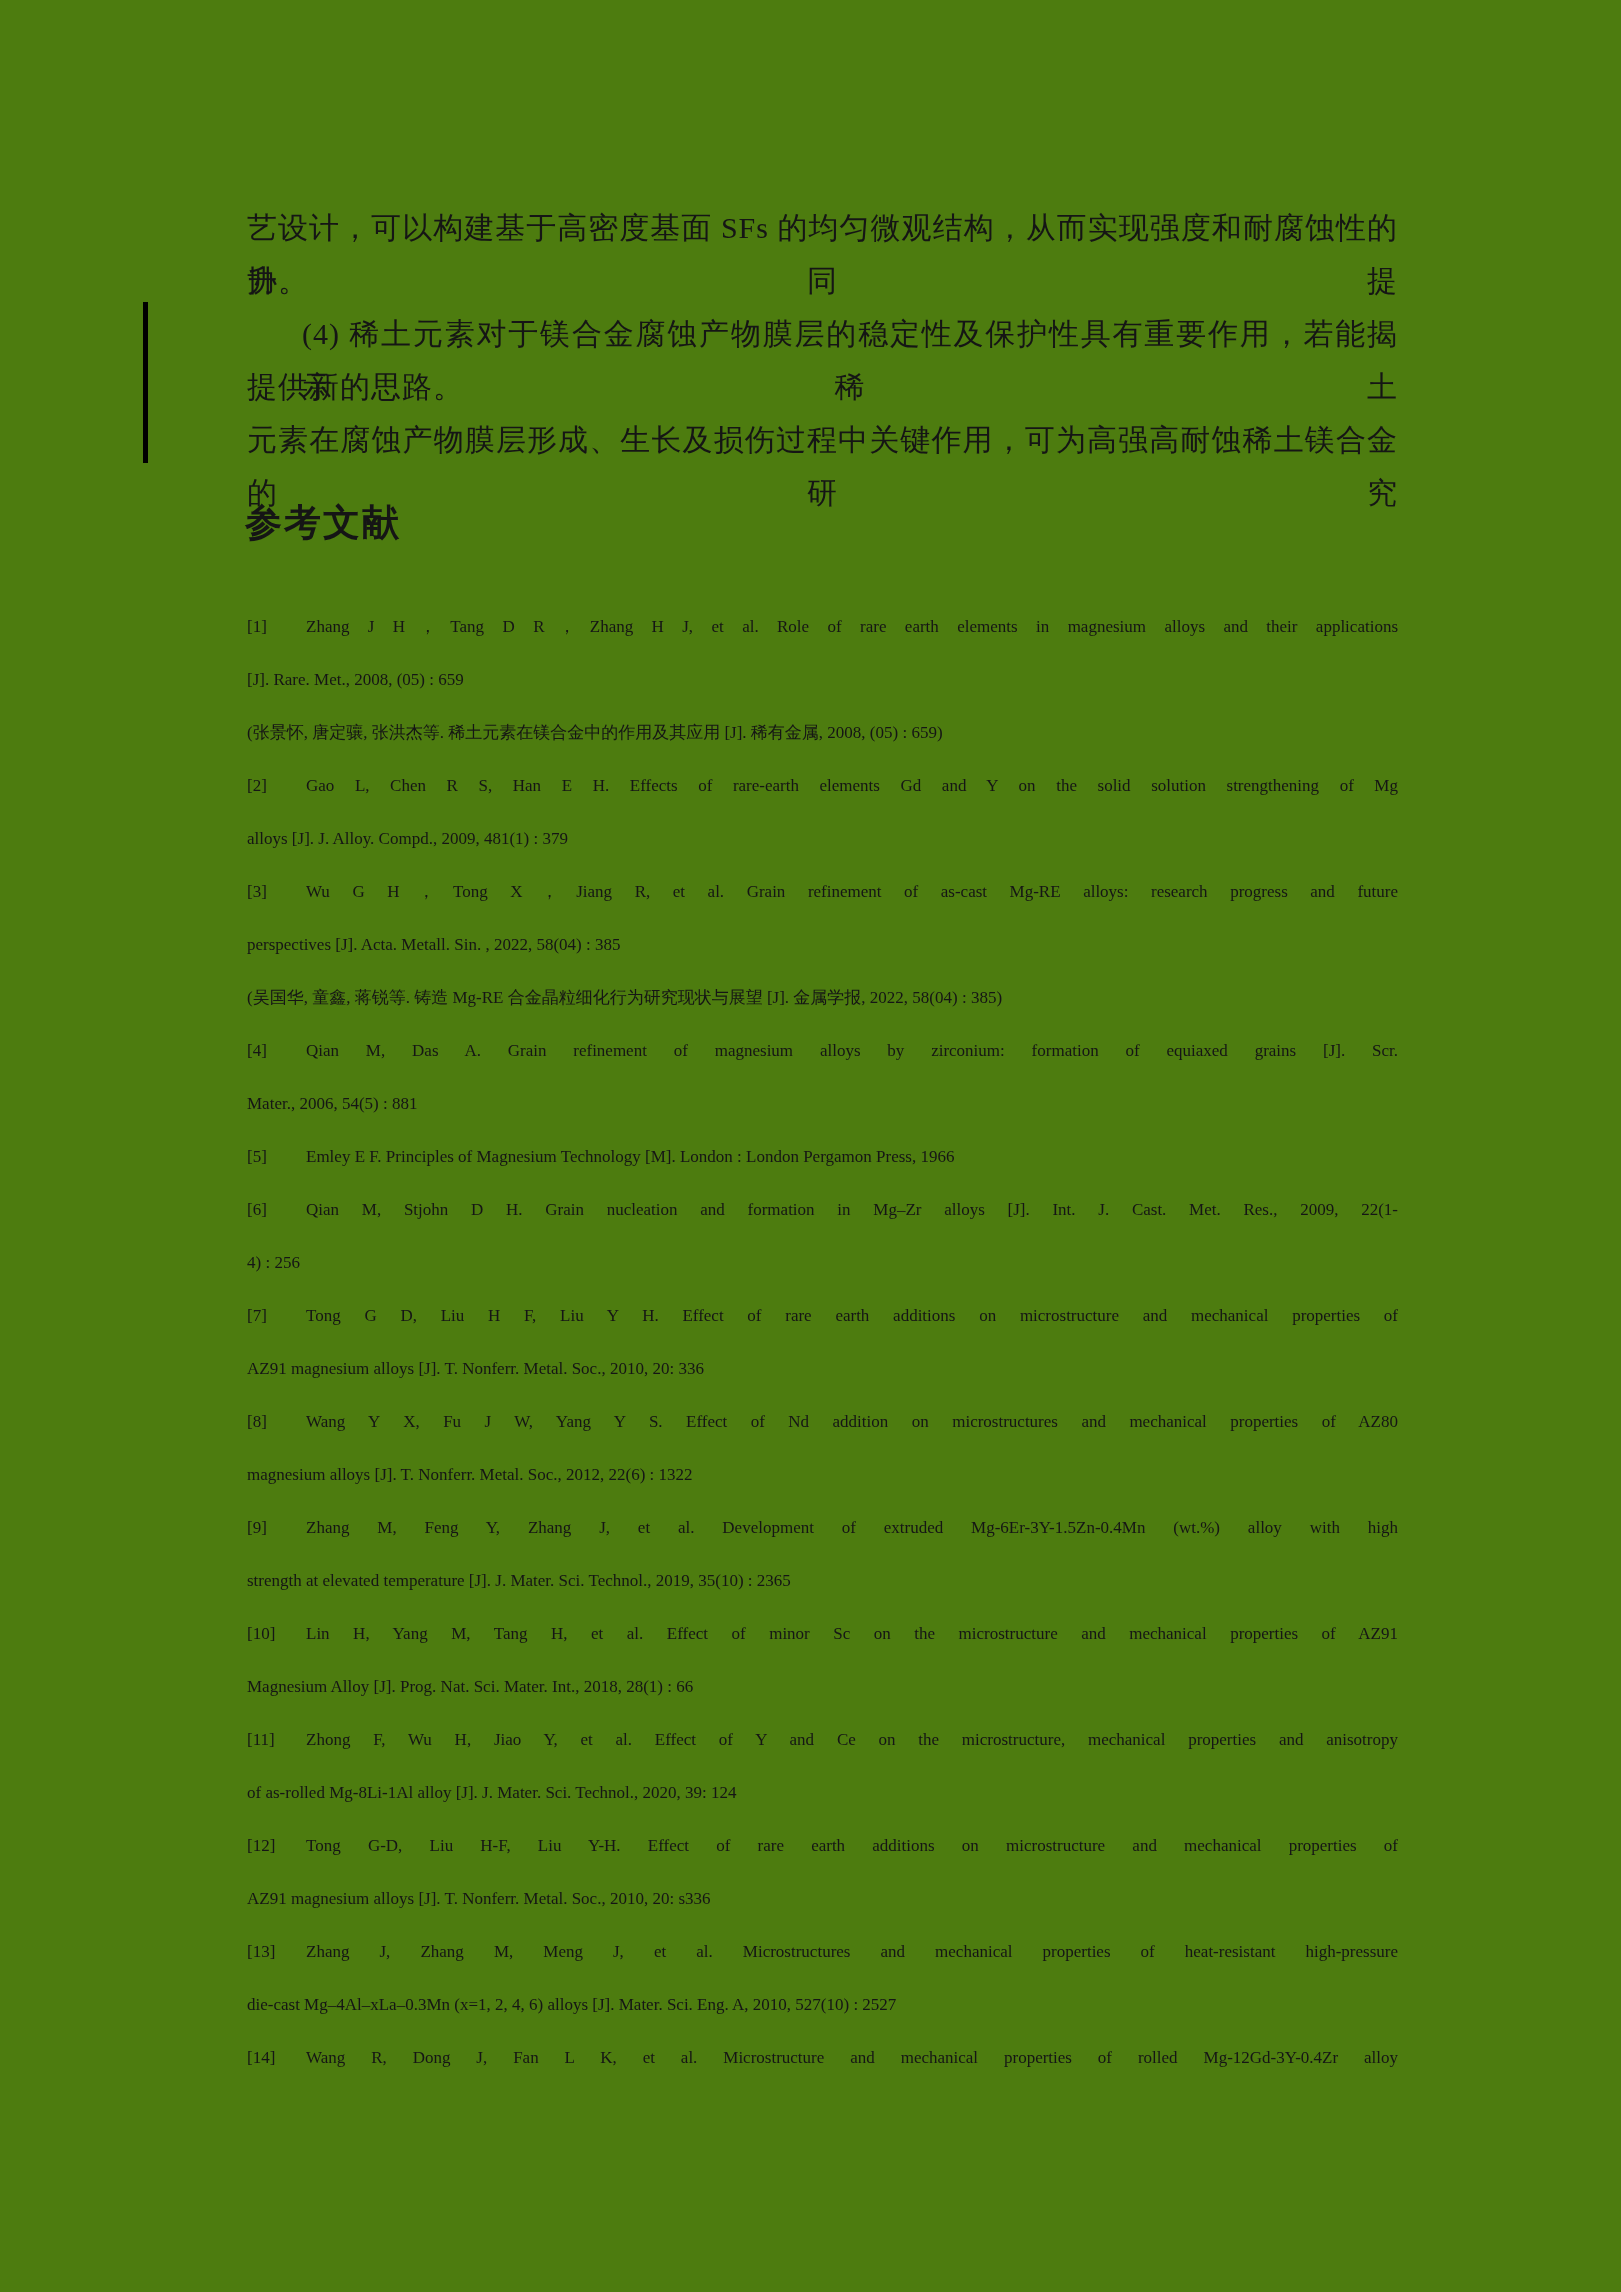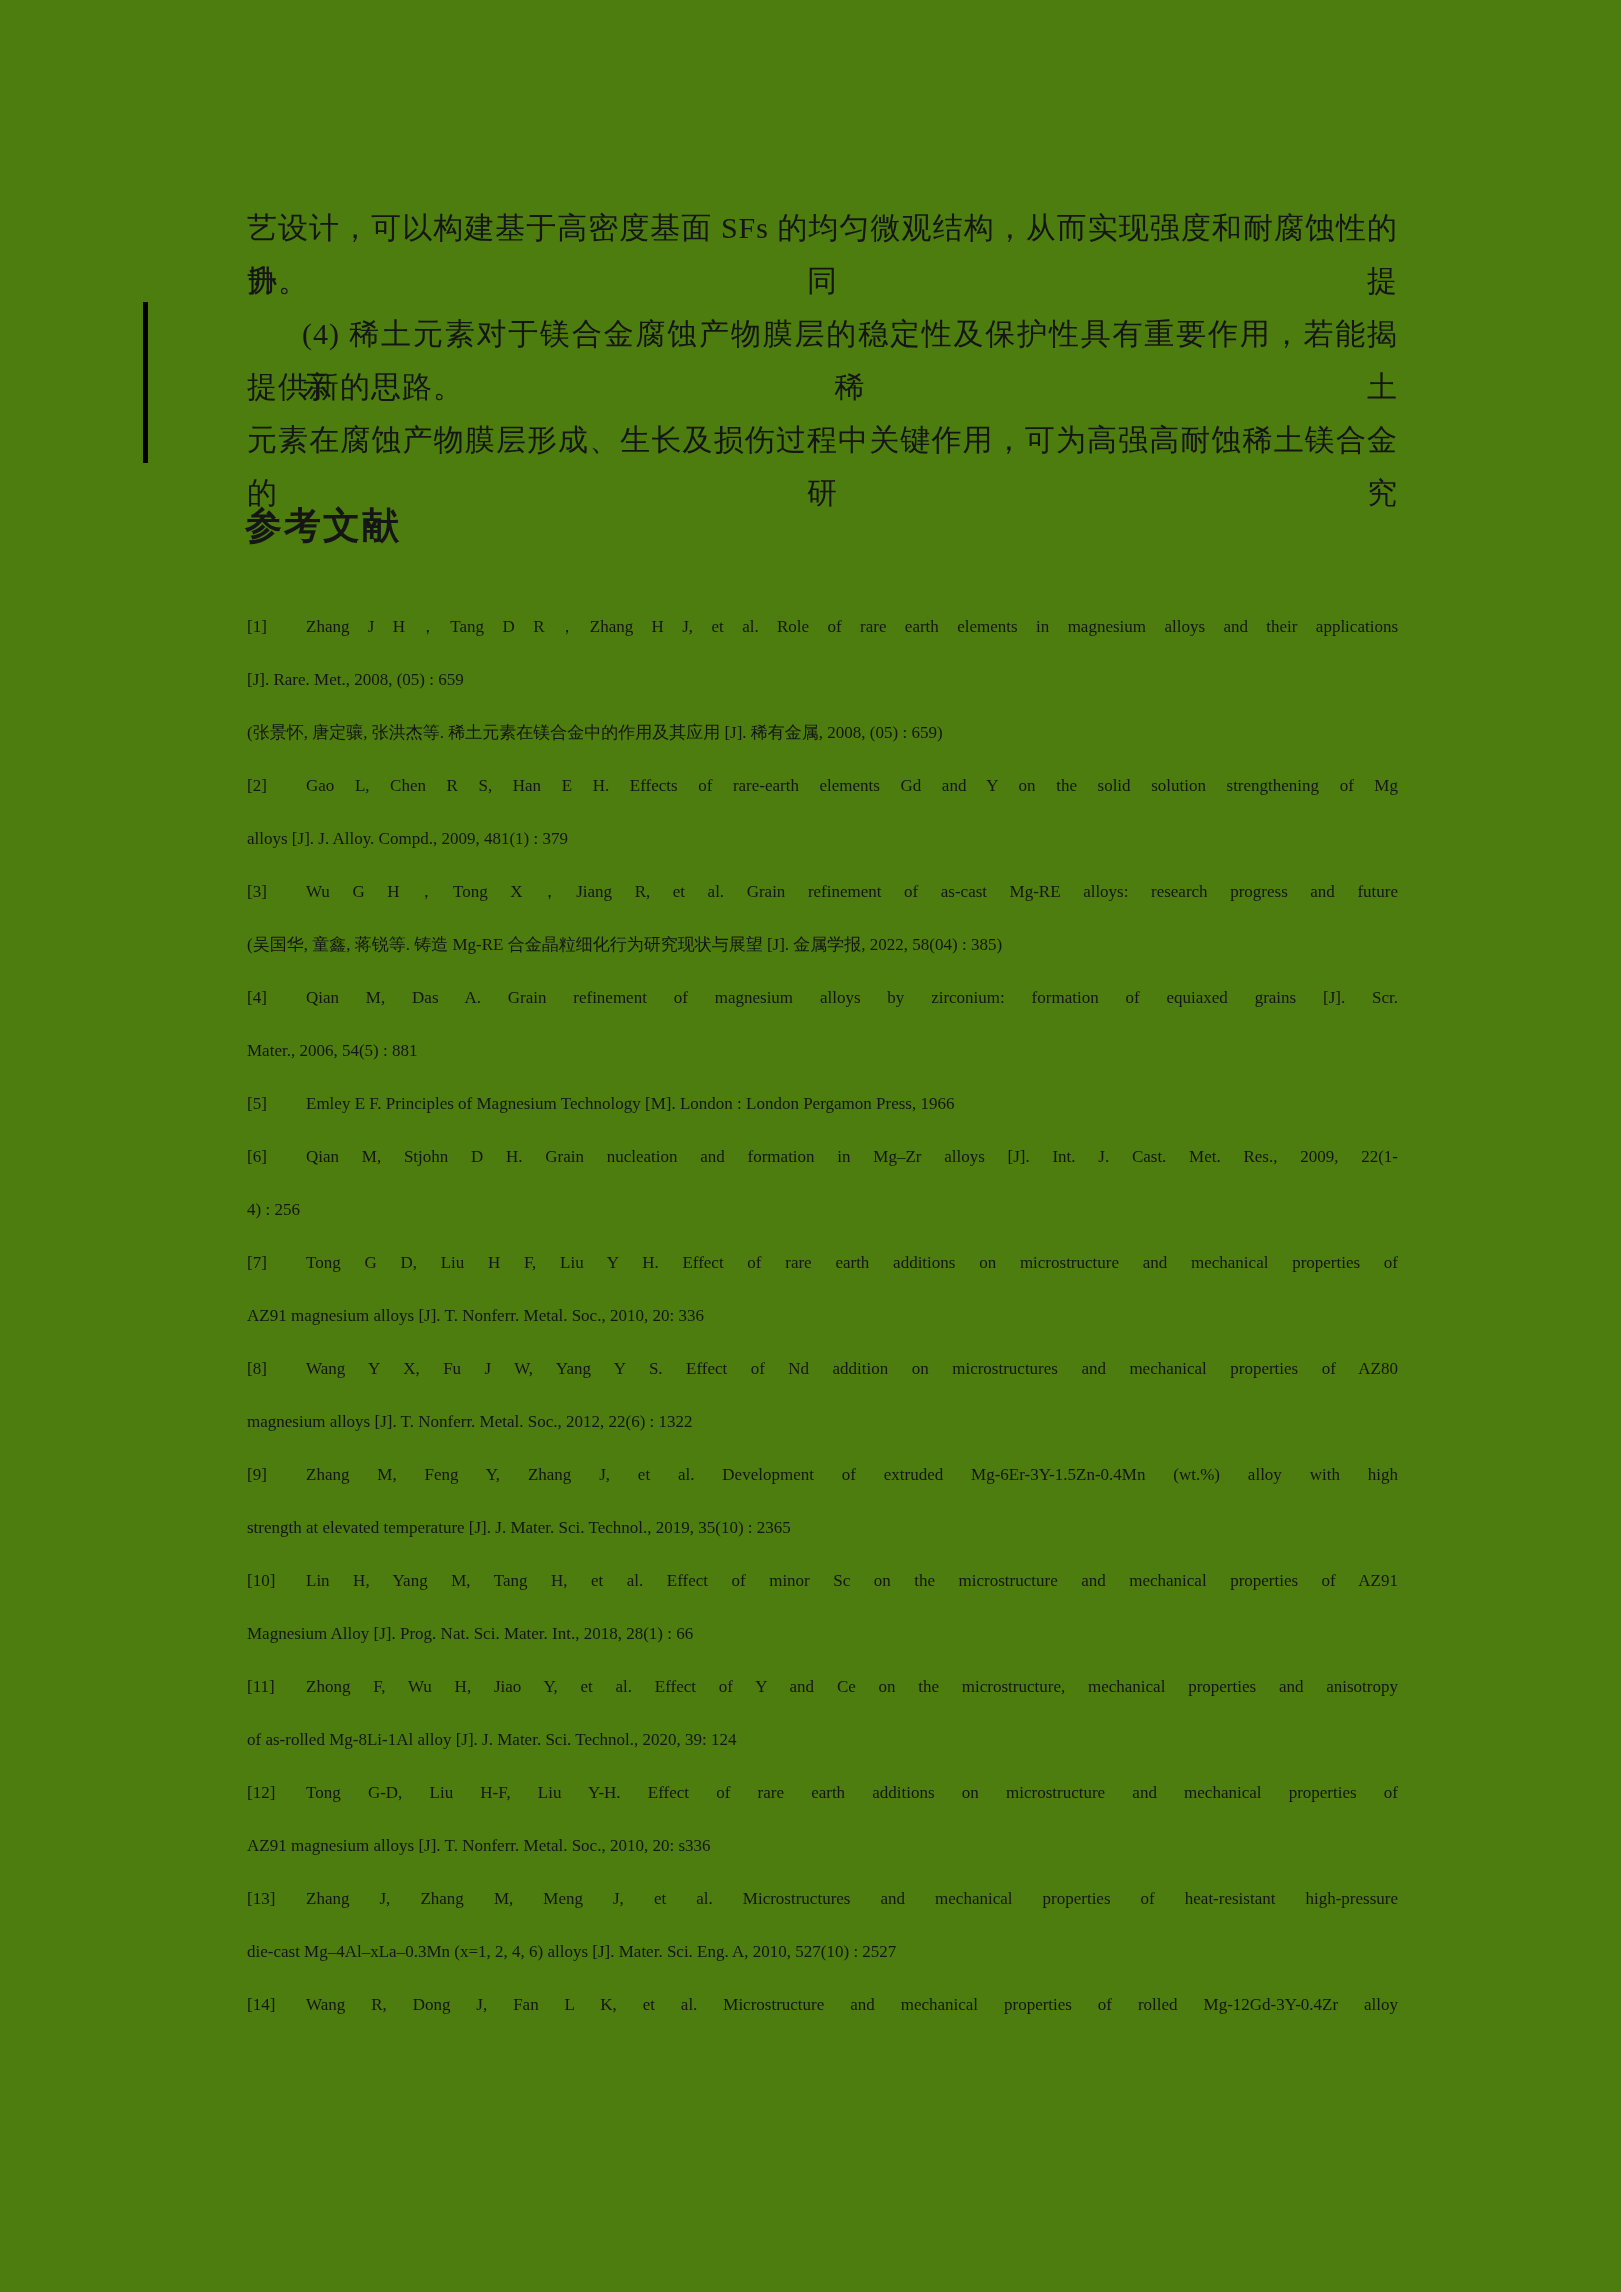--- a/index.html
+++ b/index.html
@@ -36,21 +36,21 @@
     text-align:justify;
     text-align-last:justify;
   }
   
   .refs-heading{
     position:absolute;
     left:245px;top:496px;
     height:59px;line-height:59px;
     font-size:37px;
     font-weight:bold;
-    font-family:Liberation Sans, sans-serif;
+    font-family:Liberation Mono, monospace;
     letter-spacing:2px;
   }
   
   .refs-list{
     position:absolute;
     left:247px;top:600px;
     width:1151px;
   }
   .ref-line{
     height:53px;line-height:53px;
@@ -84,20 +84,21 @@
 
   <div class="refs-heading">参考文献</div>
 
   <div class="refs-list">
       <div class="ref-line justify"><span class="ref-label">[1]</span><span>Zhang J H，Tang D R，Zhang H J, et al. Role of rare earth elements in magnesium alloys and their applications</span></div>
       <div class="ref-line"><span>[J]. Rare. Met., 2008, (05) : 659</span></div>
       <div class="ref-line"><span>(张景怀, 唐定骧, 张洪杰等. 稀土元素在镁合金中的作用及其应用 [J]. 稀有金属, 2008, (05) : 659)</span></div>
       <div class="ref-line justify"><span class="ref-label">[2]</span><span>Gao L, Chen R S, Han E H. Effects of rare-earth elements Gd and Y on the solid solution strengthening of Mg</span></div>
       <div class="ref-line"><span>alloys [J]. J. Alloy. Compd., 2009, 481(1) : 379</span></div>
       <div class="ref-line justify"><span class="ref-label">[3]</span><span>Wu G H，Tong X，Jiang R, et al. Grain refinement of as-cast Mg-RE alloys: research progress and future</span></div>
+      <div class="ref-line"><span>perspectives [J]. Acta. Metall. Sin. , 2022, 58(04) : 385</span></div>
       <div class="ref-line"><span>(吴国华, 童鑫, 蒋锐等. 铸造 Mg-RE 合金晶粒细化行为研究现状与展望 [J]. 金属学报, 2022, 58(04) : 385)</span></div>
       <div class="ref-line justify"><span class="ref-label">[4]</span><span>Qian M, Das A. Grain refinement of magnesium alloys by zirconium: formation of equiaxed grains [J]. Scr.</span></div>
       <div class="ref-line"><span>Mater., 2006, 54(5) : 881</span></div>
       <div class="ref-line"><span class="ref-label">[5]</span><span>Emley E F. Principles of Magnesium Technology [M]. London : London Pergamon Press, 1966</span></div>
       <div class="ref-line justify"><span class="ref-label">[6]</span><span>Qian M, Stjohn D H. Grain nucleation and formation in Mg–Zr alloys [J]. Int. J. Cast. Met. Res., 2009, 22(1-</span></div>
       <div class="ref-line"><span>4) : 256</span></div>
       <div class="ref-line justify"><span class="ref-label">[7]</span><span>Tong G D, Liu H F, Liu Y H. Effect of rare earth additions on microstructure and mechanical properties of</span></div>
       <div class="ref-line"><span>AZ91 magnesium alloys [J]. T. Nonferr. Metal. Soc., 2010, 20: 336</span></div>
       <div class="ref-line justify"><span class="ref-label">[8]</span><span>Wang Y X, Fu J W, Yang Y S. Effect of Nd addition on microstructures and mechanical properties of AZ80</span></div>
       <div class="ref-line"><span>magnesium alloys [J]. T. Nonferr. Metal. Soc., 2012, 22(6) : 1322</span></div>

